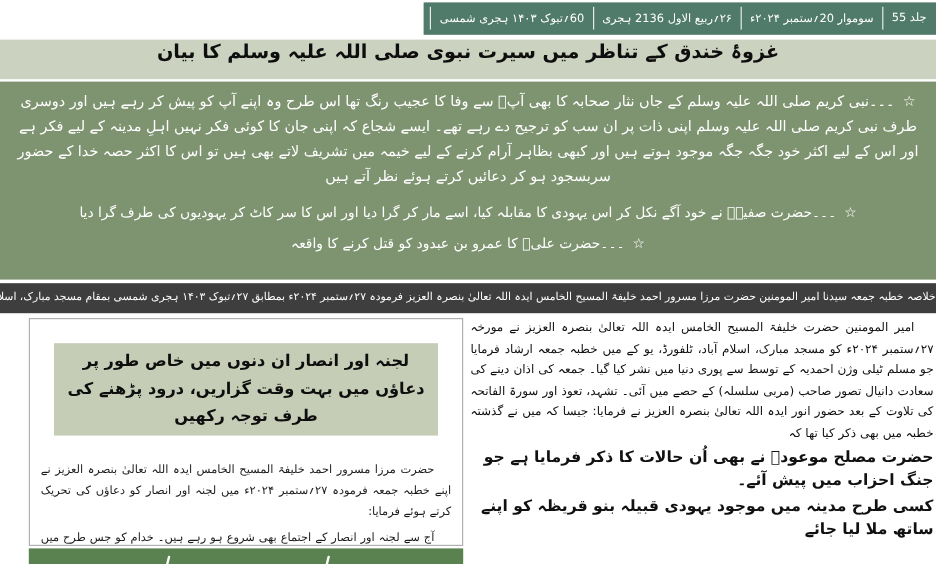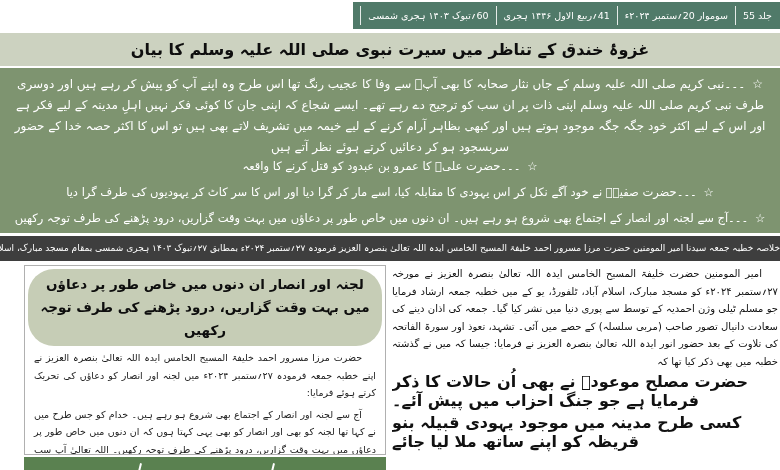--- a/index.html
+++ b/index.html
@@ -18,53 +18,53 @@
   .mh-sep{flex:0 0 auto;width:1px;align-self:stretch;margin:4px 0;background:rgba(255,255,255,.85);}
   .citation-box{
     position:absolute;top:2px;left:0;width:351px;height:25px;
     background:#fff;border:1px solid #d9d9d9;box-sizing:border-box;
   }
   .citation{position:absolute;top:4px;left:16px;font-size:9px;color:#1a1a1a;white-space:nowrap;direction:rtl;}
   
   .title-bar{
     position:absolute;top:33px;left:0;right:0;height:33px;
     background:var(--title-bg,#ccd2c0);
-    display:flex;align-items:center;justify-content:center;
+    display:flex;align-items:flex-start;justify-content:center;
     font-size:16px;font-weight:700;color:#0e0e0e;overflow:hidden;white-space:nowrap;
   }
   
   .summary{
     position:absolute;top:68px;left:0;right:0;height:165px;
     background:var(--summary-green,#7e9470);color:#fff;
     padding:6px 12px;box-sizing:border-box;overflow:hidden;
   }
   .bullet{margin:0;text-align:center;}
   .bullet .star{display:inline-block;margin-left:3px;}
-  .bullet-main{font-size:12px;line-height:21px;}
+  .bullet-main{font-size:12px;line-height:21px;margin-bottom:11px;}
   .bullet-line{font-size:11.5px;line-height:16px;margin-bottom:10px;}
   
   .khutba{
     position:absolute;top:236px;left:0;right:0;height:25px;
     background:var(--khutba-bar,#3e3e3e);color:#fff;
     font-size:9px;line-height:25px;text-align:center;white-space:nowrap;overflow:hidden;
   }
   
   .cols{position:absolute;top:265px;left:0;right:0;height:205px;}
   .right-col{
     position:absolute;top:0;right:2px;width:386px;height:205px;overflow:hidden;
   }
   .right-col p{margin:0 0 2px;font-size:10px;line-height:17.5px;text-align:justify;text-indent:16px;}
-  .rc-heading{font-size:16px;font-weight:700;text-align:left;margin:2px 0 3px;line-height:19px;}
+  .rc-heading{font-size:13px;font-weight:700;text-align:right;margin:2px 0 3px;line-height:19px;}
   .left-col{
     position:absolute;top:0;left:24px;width:362px;height:190px;
     border:1px solid #b0b0b0;background:#fff;box-sizing:border-box;overflow:hidden;
   }
   .lc-headline{
-    margin:3px;background:var(--headline-box,#c6cdb6);color:#0e0e0e;
-    text-align:center;font-size:13.5px;font-weight:700;line-height:23px;padding:4px 8px;border-radius:26px;
+    margin:20px;background:var(--headline-box,#c6cdb6);color:#0e0e0e;
+    text-align:center;font-size:13.5px;font-weight:700;line-height:23px;padding:4px 8px;
   }
   .lc-para{font-size:9.5px;line-height:17.5px;margin:2px 9px 0;text-align:justify;text-indent:14px;color:#1b1b1b;}
   .lc-para-2{margin-top:4px;}
   
   .bottom-bar{
     position:absolute;left:24px;top:192px;width:362px;height:13px;
     background:var(--bottom-bar-green,#5a8150);overflow:hidden;
   }
   .bottom-bar::before,.bottom-bar::after{
     content:"";position:absolute;bottom:-2px;width:2px;height:9px;background:#fff;
@@ -76,48 +76,44 @@
 </head>
 <body>
 
 <div class="page">
 
   <div class="masthead">
     <span class="mh-item">جلد 55</span>
     <span class="mh-sep"></span>
     <span class="mh-item">سوموار 20؍ستمبر ۲۰۲۴ء</span>
     <span class="mh-sep"></span>
-    <span class="mh-item">41؍ربیع الاول ۱۴۴۶ ہجری</span>
+    <span class="mh-item">۲۶؍ربیع الاول 2136 ہجری</span>
     <span class="mh-sep"></span>
     <span class="mh-item">60؍تبوک ۱۴۰۳ ہجری شمسی</span>
     <span class="mh-sep"></span>
     <span class="mh-item">شمارہ ۲۳۳</span>
   </div>
 
 
   <div class="title-bar">
     <span>غزوۂ خندق کے تناظر میں سیرت نبوی صلی اللہ علیہ وسلم کا بیان</span>
   </div>
 
   <div class="summary">
     <p class="bullet bullet-main">
       <span class="star">☆</span>
       <span>۔۔۔نبی کریم صلی اللہ علیہ وسلم کے جاں نثار صحابہ کا بھی آپؐ سے وفا کا عجیب رنگ تھا اس طرح وہ اپنے آپ کو پیش کر رہے ہیں اور دوسری طرف نبی کریم صلی اللہ علیہ وسلم اپنی ذات پر ان سب کو ترجیح دے رہے تھے۔ ایسے شجاع کہ اپنی جان کا کوئی فکر نہیں اہلِ مدینہ کے لیے فکر ہے اور اس کے لیے اکثر خود جگہ جگہ موجود ہوتے ہیں اور کبھی بظاہر آرام کرنے کے لیے خیمہ میں تشریف لاتے بھی ہیں تو اس کا اکثر حصہ خدا کے حضور سربسجود ہو کر دعائیں کرتے ہوئے نظر آتے ہیں</span>
     </p>
     <p class="bullet bullet-line">
       <span class="star">☆</span>
-      <span>۔۔۔حضرت علیؓ کا عمرو بن عبدود کو قتل کرنے کا واقعہ</span>
-    </p>
-    <p class="bullet bullet-line">
-      <span class="star">☆</span>
       <span>۔۔۔حضرت صفیہؓ نے خود آگے نکل کر اس یہودی کا مقابلہ کیا، اسے مار کر گرا دیا اور اس کا سر کاٹ کر یہودیوں کی طرف گرا دیا</span>
     </p>
     <p class="bullet bullet-line">
       <span class="star">☆</span>
-      <span>۔۔۔آج سے لجنہ اور انصار کے اجتماع بھی شروع ہو رہے ہیں۔ ان دنوں میں خاص طور پر دعاؤں میں بہت وقت گزاریں، درود پڑھنے کی طرف توجہ رکھیں</span>
+      <span>۔۔۔حضرت علیؓ کا عمرو بن عبدود کو قتل کرنے کا واقعہ</span>
     </p>
   </div>
 
   <div class="khutba">
     <span>خلاصہ خطبہ جمعہ سیدنا امیر المومنین حضرت مرزا مسرور احمد خلیفۃ المسیح الخامس ایدہ اللہ تعالیٰ بنصرہ العزیز فرمودہ ۲۷؍ستمبر ۲۰۲۴ء بمطابق ۲۷؍تبوک ۱۴۰۳ ہجری شمسی بمقام مسجد مبارک، اسلام آباد، ٹلفورڈ (سرے)، یو کے</span>
   </div>
 
   <div class="cols">
 
     <div class="right-col">

